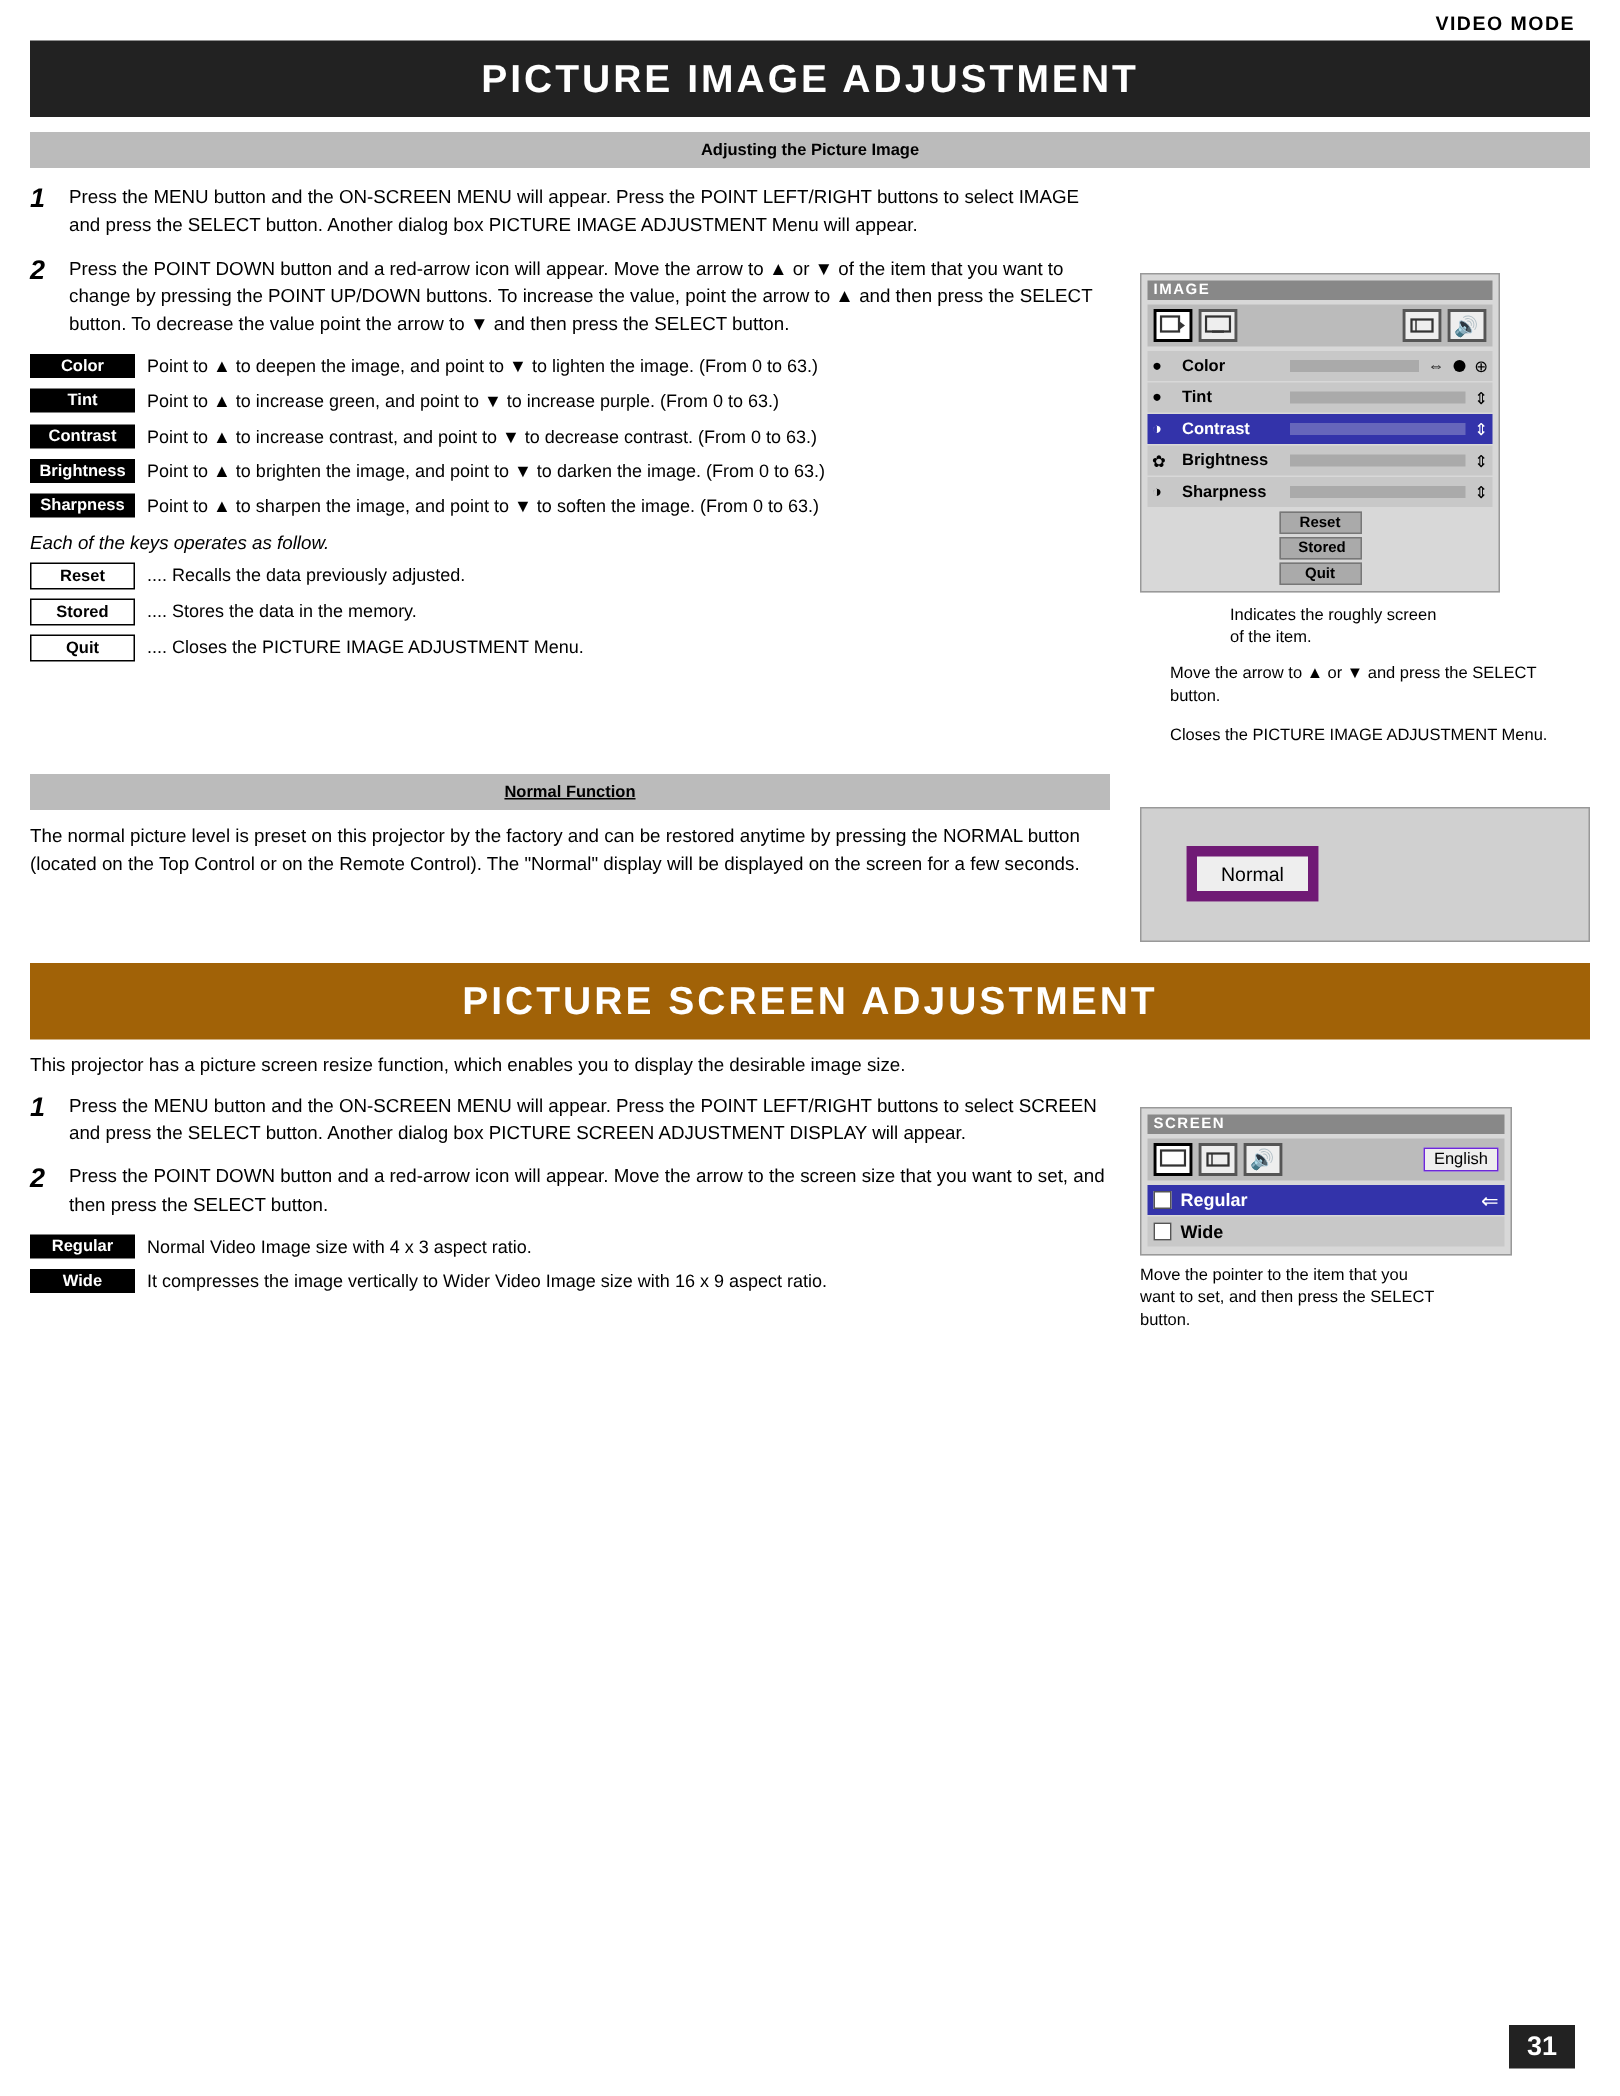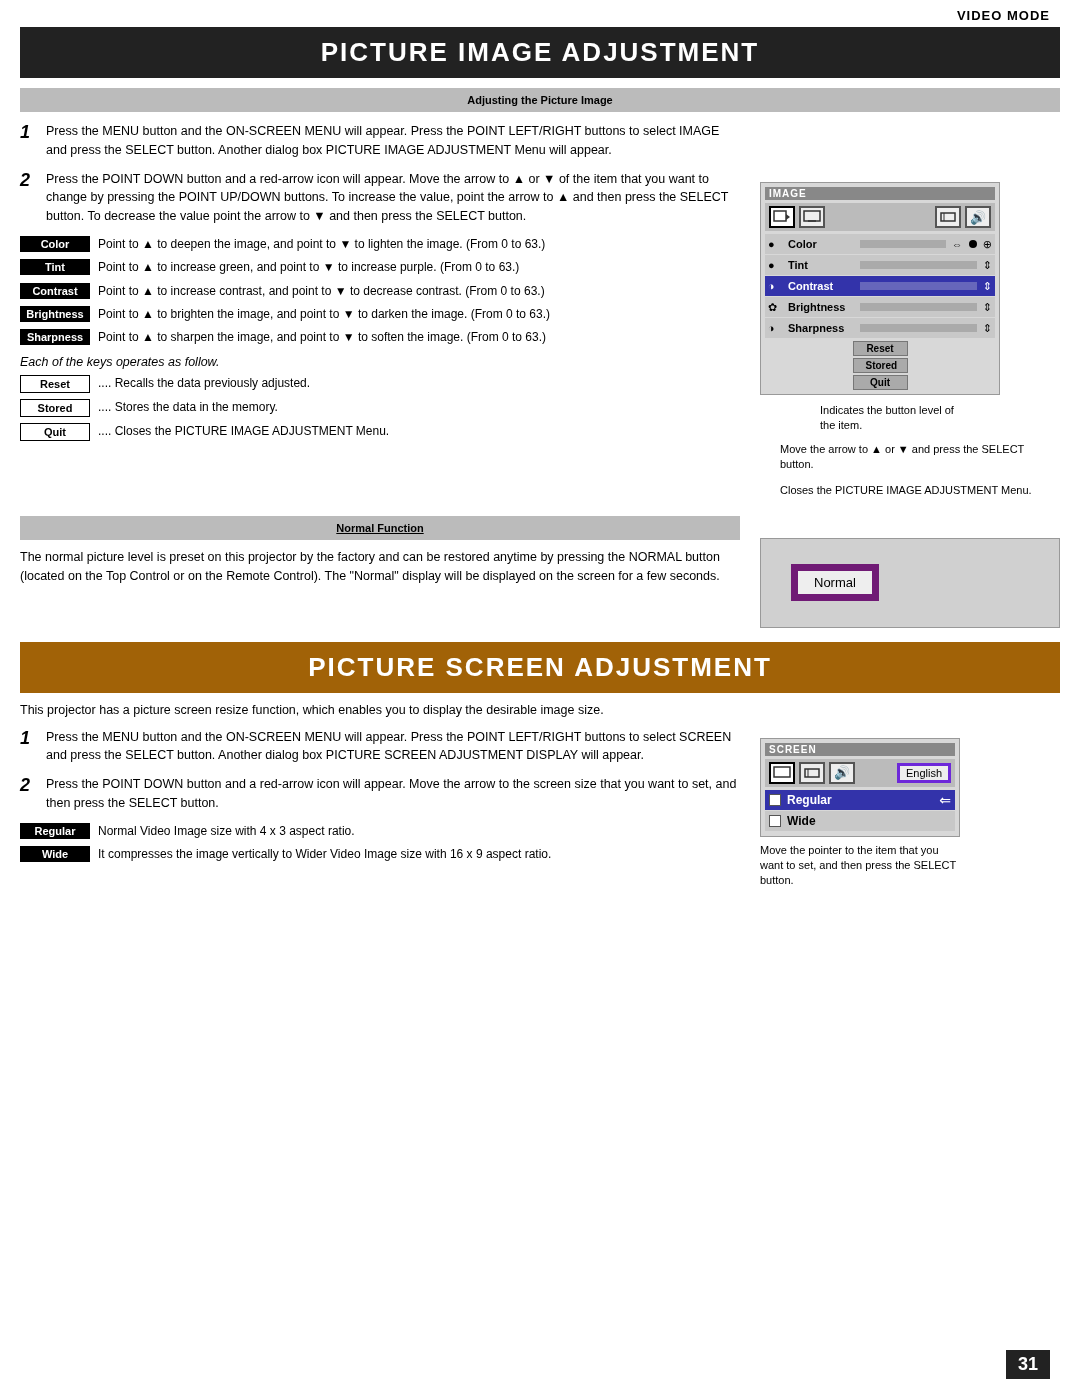--- a/index.html
+++ b/index.html
@@ -257,21 +257,21 @@
       font-size: 12.5px;
       line-height: 1.5;
     }
 
     
     .screen-menu {
       border: 1px solid #999;
       background: #d8d8d8;
       padding: 4px;
       margin-top: 8px;
-      width: 200px;
+      width: 248px;
     }
     .screen-menu-title {
       font-size: 10px;
       font-weight: bold;
       background: #888;
       color: #fff;
       padding: 1px 4px;
       margin-bottom: 3px;
       letter-spacing: 1px;
     }
@@ -306,21 +306,21 @@
     .screen-row-label {
       font-size: 12px;
       font-weight: bold;
     }
     .screen-arrow {
       font-size: 14px;
       margin-left: auto;
     }
     .english-badge {
       background: #eee;
-      border: 3px solid #6d28d9;
+      border: 1px solid #6d28d9;
       font-size: 11px;
       padding: 1px 6px;
       margin-left: auto;
     }
 
     
     .page-number {
       position: absolute;
       bottom: 18px;
       right: 30px;
@@ -466,21 +466,21 @@
         </div>
         <div class="menu-btn-row">
           <div class="menu-btn">Reset</div>
           <div class="menu-btn">Stored</div>
           <div class="menu-btn">Quit</div>
         </div>
       </div>
 
       <div class="right-annotation-block">
         <div style="display:flex; gap:6px; margin-bottom:8px; margin-top:4px; font-size:11px; line-height:1.4; margin-left:60px;">
-          <div style="max-width:140px;">Indicates the button level of the item.</div>
+          <div style="max-width:140px;">Indicates the roughly screen of the item.</div>
         </div>
         <div style="display:flex; gap:6px; font-size:11px; line-height:1.4; margin-left:20px;">
           <div>
             <span>Move the arrow to ▲ or ▼ and press the SELECT button.</span>
           </div>
         </div>
         <div style="font-size:11px; margin-top:10px; line-height:1.4; margin-left:20px;">
           Closes the PICTURE IMAGE ADJUSTMENT Menu.
         </div>
       </div>

